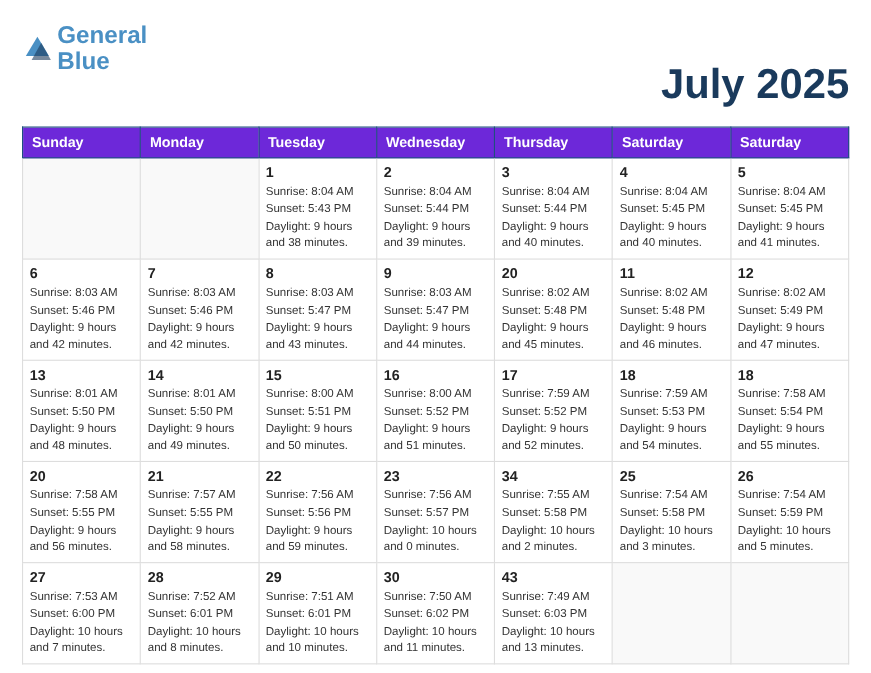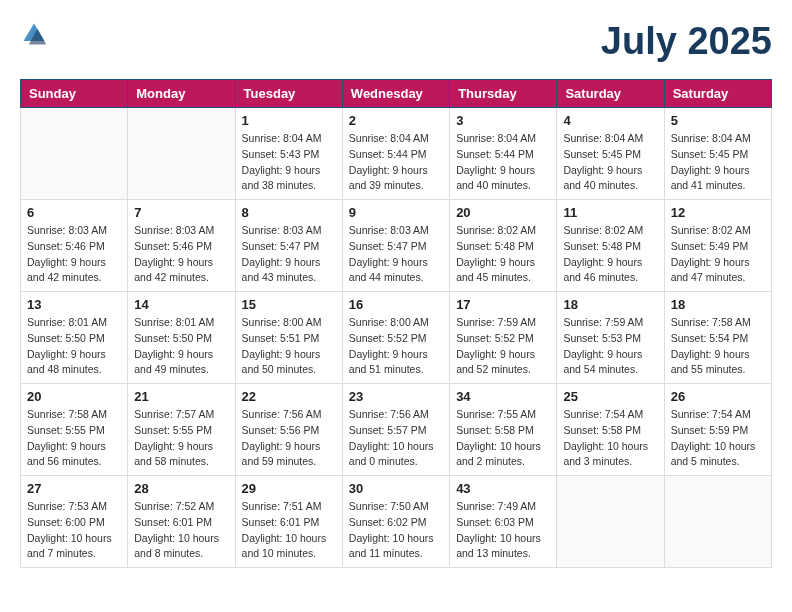--- a/index.html
+++ b/index.html
@@ -30,37 +30,38 @@
     .logo-text span {
       color: #4a90c4;
     }
     .logo-icon {
       width: 28px;
       height: 28px;
       position: relative;
     }
     .title-block {
       text-align: right;
+      margin-top: 36px;
     }
     .month-title {
       font-size: 38px;
       font-weight: bold;
       color: #1a3a5c;
     }
     .subtitle {
       font-size: 16px;
       color: #555;
     }
     .calendar {
       width: 100%;
       border-collapse: collapse;
       border: 1px solid #ccc;
     }
     .calendar th {
-      background: #be185d;
+      background: #6d28d9;
       color: #fff;
       padding: 6px 8px;
       font-size: 13px;
       text-align: left;
       border: 1px solid #1e4f7f;
     }
     .calendar td {
       vertical-align: top;
       padding: 5px 6px;
       font-size: 11px;
@@ -90,20 +91,26 @@
   </style>
 </head>
 <body>
 
 <div class="header">
   <div class="logo">
     <svg class="logo-icon" width="32" height="32" viewBox="0 0 32 32">
       <polygon points="16,4 28,24 4,24" fill="#4a90c4"></polygon>
       <polygon points="20,10 30,28 10,28" fill="#1a3a5c" opacity="0.6"></polygon>
     </svg>
+    <div>
+      <div class="logo-text">
+        <span>General</span><br>
+        <span style="color:#4a90c4;">Blue</span>
+      </div>
+    </div>
   </div>
   <div class="title-block">
     <div class="month-title">July 2025</div>
   </div>
 </div>
 
 <table class="calendar">
   <thead>
     <tr>
     <th>Sunday</th>

